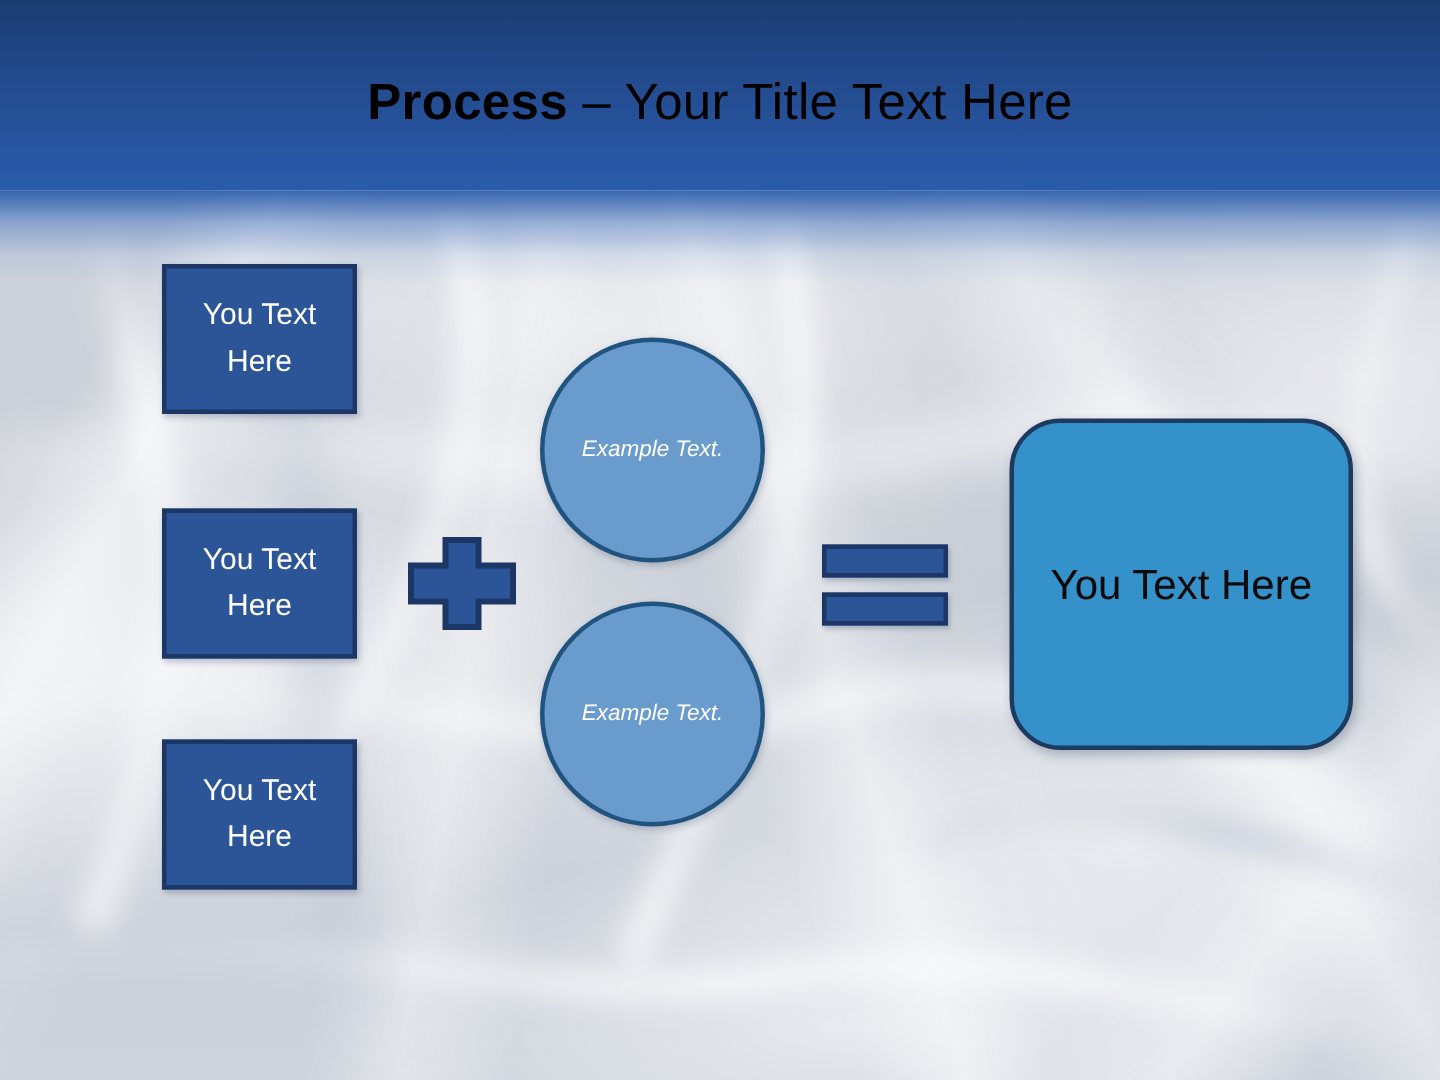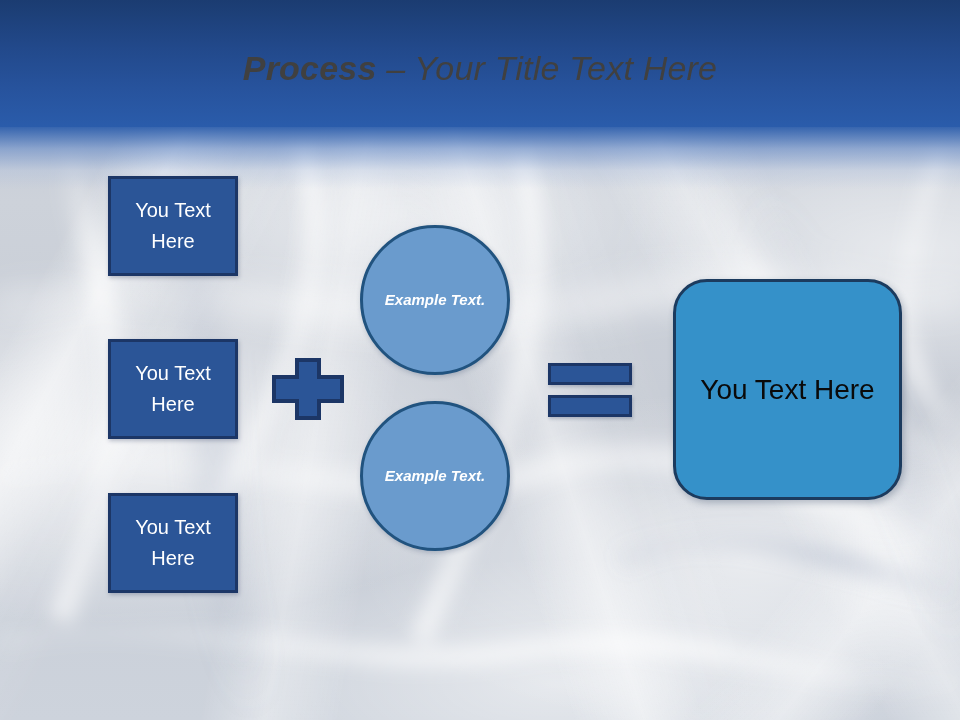--- a/index.html
+++ b/index.html
@@ -59,26 +59,25 @@
     background: linear-gradient(180deg, rgba(42,92,171,0.92) 0%, rgba(90,130,196,0.55) 35%, rgba(160,182,220,0.25) 70%, rgba(200,207,218,0) 100%);
   }
 
   
   .title {
     position: absolute;
     left: 0;
     top: 50px;
     width: 960px;
     text-align: center;
-    color: #404040;
+    color: #000000;
     font-size: 34px;
     line-height: 1.1;
     letter-spacing: 0.2px;
     white-space: nowrap;
-    font-style: italic;
   }
   .title .strong { font-weight: bold; }
   .title .light  { font-weight: normal; }
 
   
   .sq {
     position: absolute;
     width: 130px;
     height: 100px;
     background: #2b5597;
@@ -114,21 +113,21 @@
     border-radius: 50%;
     background: #6a9bcd;
     border: 3px solid #21537f;
     box-sizing: border-box;
     display: flex;
     align-items: center;
     justify-content: center;
     text-align: center;
     color: #ffffff;
     font-size: 15px;
-    font-weight: bold;
+    font-weight: normal;
     font-style: italic;
     line-height: 1.55;
     box-shadow: 1px 2px 5px rgba(40,60,95,0.25);
   }
   #circ1 { left: 360px; top: 225px; }
   #circ2 { left: 360px; top: 401px; }
 
   
   .equals {
     position: absolute;

